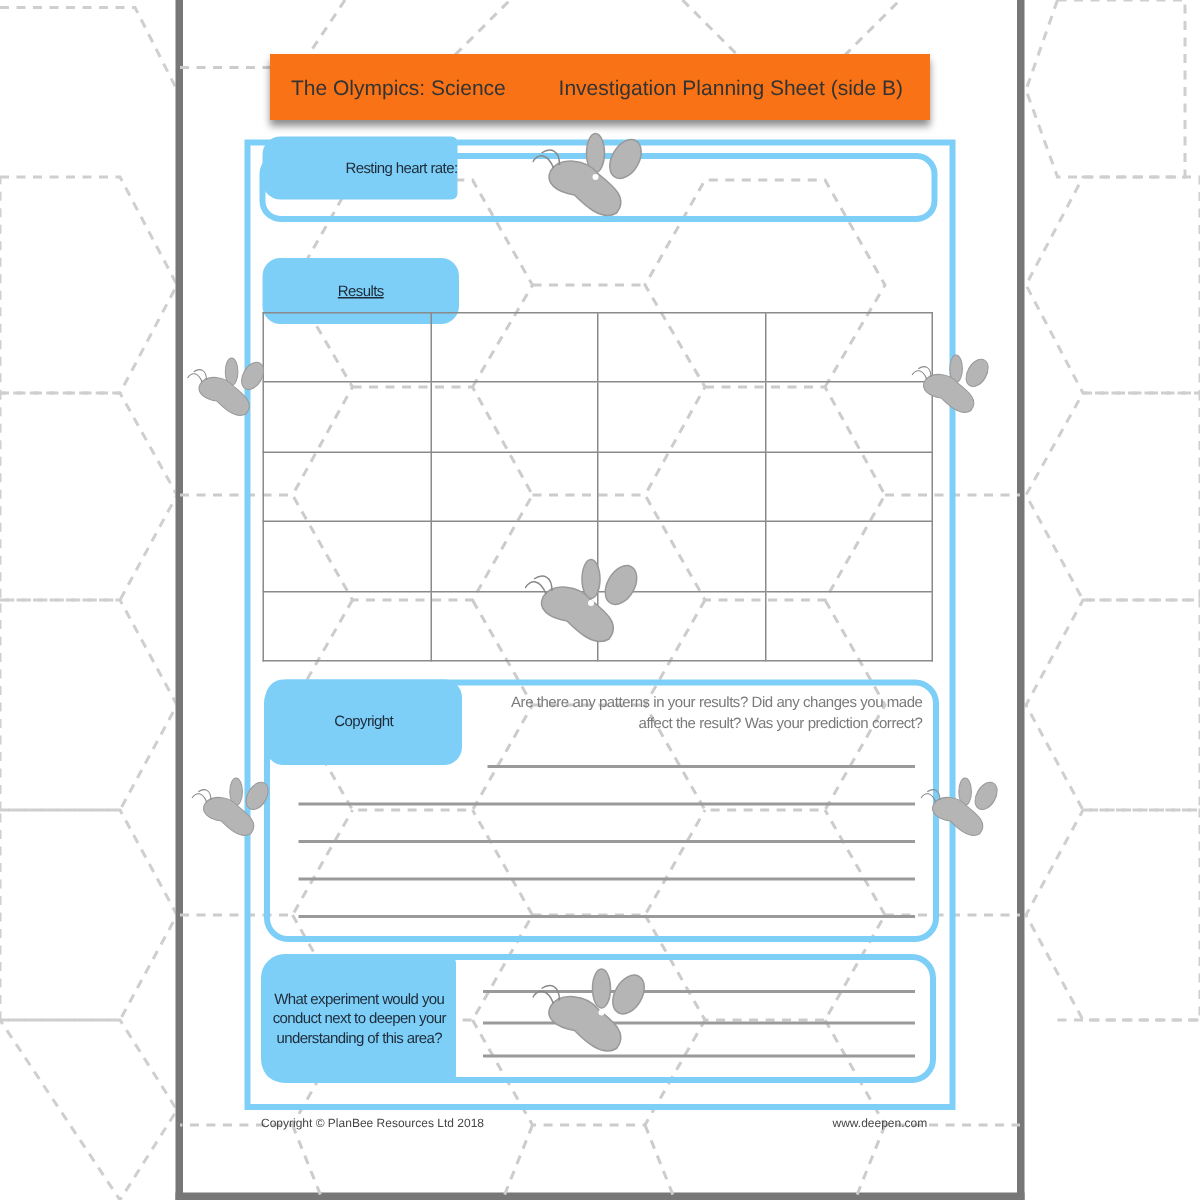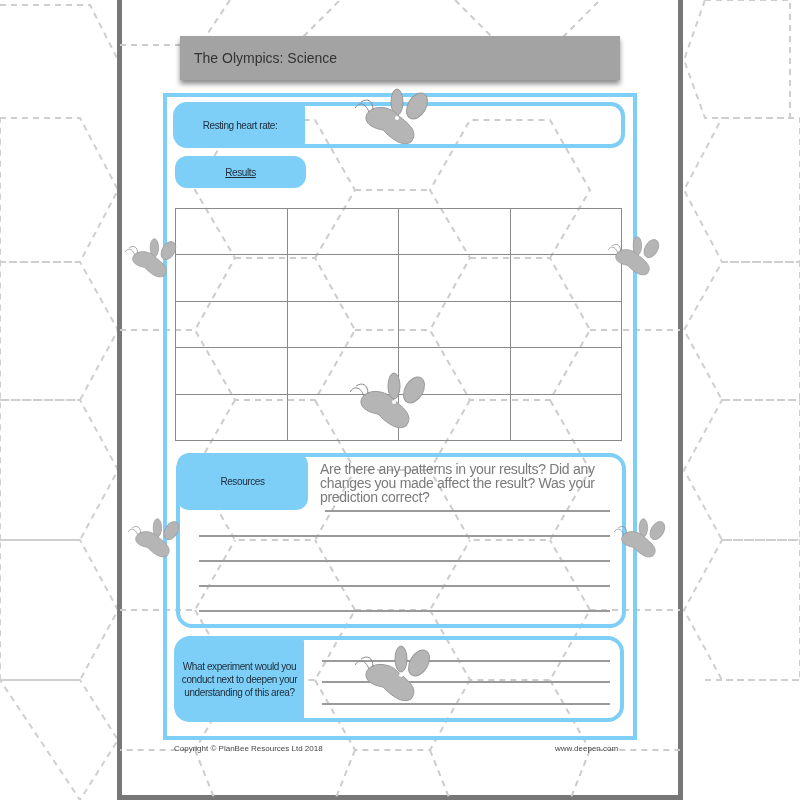--- a/index.html
+++ b/index.html
@@ -11,21 +11,21 @@
     .sheet {
       position: absolute; left: 117px; top: 0; width: 566px; height: 800px;
       background: #ffffff;
       border-left: 5px solid #777777; border-right: 5px solid #777777;
       border-bottom: 5px solid #777777;
     }
     .hex-overlay { position: absolute; left: 0; top: 0; width: 800px; height: 800px; pointer-events: none; }
 
     .title-banner {
       position: absolute; left: 180px; top: 36px; width: 440px; height: 44px;
-      background: #a3a3a3;
+      background: #f97316;
       box-shadow: 0 4px 5px rgba(0,0,0,0.45);
       display: flex; align-items: center; justify-content: space-between;
       padding: 0 18px 0 14px;
       font-size: 14px; color: #333333;
     }
 
     .frame {
       position: absolute; left: 163px; top: 93px; width: 474px; height: 647px;
       border: 4px solid #7dcff7;
     }
@@ -42,21 +42,21 @@
     .results-grid {
       position: absolute; left: 175px; top: 208px; width: 447px; height: 233px;
       border-collapse: collapse;
     }
     .results-grid td { border: 1.5px solid #8a8a8a; }
 
     .line { position: absolute; height: 1.5px; background: #9a9a9a; }
 
     .prompt-text {
       position: absolute; left: 320px; top: 462px; width: 295px;
-      font-size: 14px; line-height: 14px; color: #7a7a7a; text-align: left; letter-spacing: -0.3px;
+      font-size: 10px; line-height: 14px; color: #7a7a7a; text-align: right; letter-spacing: -0.3px;
     }
 
     .footer-left, .footer-right {
       position: absolute; top: 744px; font-size: 8px; color: #444444;
     }
     .footer-left { left: 174px; }
     .footer-right { left: 555px; }
 
     .bee { position: absolute; }
   </style>
@@ -111,30 +111,31 @@
     <polyline points="550,680 590,750 680,750"></polyline>
     <polyline points="195,750 215,800"></polyline>
     <polyline points="355,750 335,800"></polyline>
     <polyline points="430,750 450,800"></polyline>
     <polyline points="590,750 570,800"></polyline>
   </g>
 </svg>
 
 <div class="title-banner">
   <span>The Olympics: Science</span>
+  <span>Investigation Planning Sheet (side B)</span>
 </div>
 
 <div class="frame"></div>
 
 <div class="rounded-box" style="left:173px; top:102px; width:452px; height:46px;"></div>
-<div class="label-pill" style="left:175px; top:104px; width:130px; height:42px; border-radius:12px 4px 4px 12px;">
+<div class="label-pill" style="left:175px; top:91px; width:130px; height:42px; border-radius:12px 4px 4px 12px;justify-content:flex-end;">
   <span>Resting heart rate:</span>
 </div>
 
-<div class="label-pill" style="left:175px; top:156px; width:131px; height:32px;text-decoration:underline;">
+<div class="label-pill" style="left:175px; top:172px; width:131px; height:44px;text-decoration:underline;">
   <span>Results</span>
 </div>
 
 <table class="results-grid">
   <tbody>
       <tr>
         <td></td>
         <td></td>
         <td></td>
         <td></td>
@@ -161,21 +162,21 @@
         <td></td>
         <td></td>
         <td></td>
         <td></td>
       </tr>
 </tbody>
   </table>
 
 <div class="rounded-box" style="left:176px; top:453px; width:450px; height:175px; border-radius:16px;"></div>
 <div class="label-pill" style="left:177px; top:453px; width:131px; height:57px; border-radius:12px;">
-  <span>Resources</span>
+  <span>Copyright</span>
 </div>
 <div class="prompt-text">Are there any patterns in your results? Did any changes you made affect the result? Was your prediction correct?</div>
 <div class="line" style="left:325px; top:510px; width:285px;"></div>
 <div class="line" style="left:199px; top:535px; width:411px;"></div>
 <div class="line" style="left:199px; top:560px; width:411px;"></div>
 <div class="line" style="left:199px; top:585px; width:411px;"></div>
 <div class="line" style="left:199px; top:610px; width:411px;"></div>
 
 <div class="rounded-box" style="left:174px; top:636px; width:450px; height:86px; border-radius:16px;"></div>
 <div class="label-pill" style="left:175px; top:638px; width:129px; height:83px; border-radius:12px 4px 4px 12px; padding:6px 4px; line-height:13px;">

